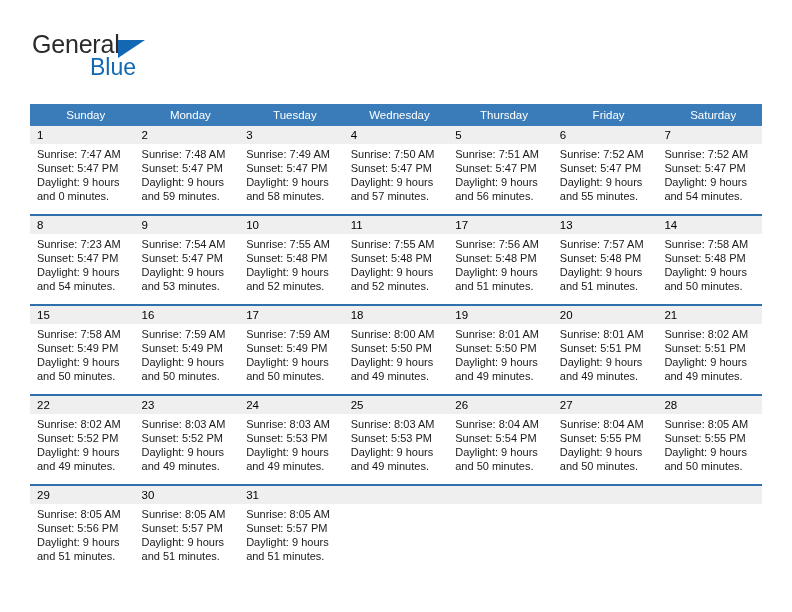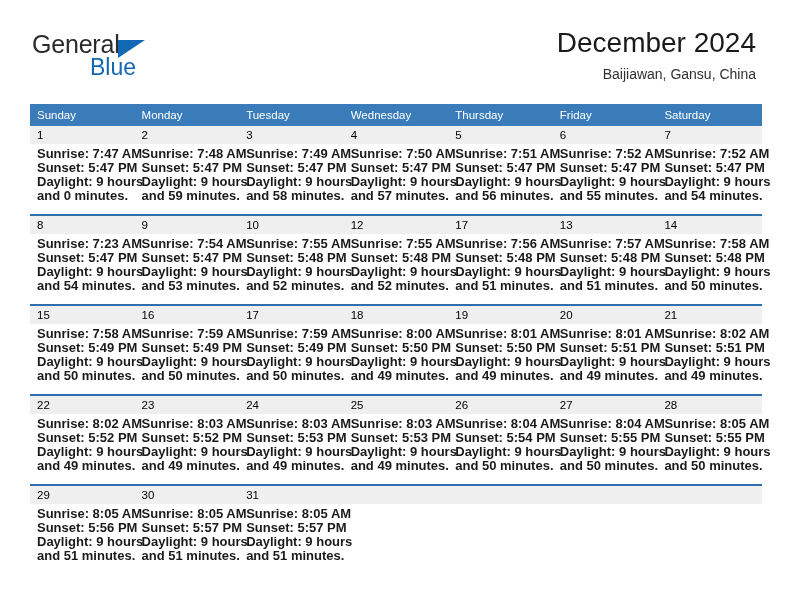--- a/index.html
+++ b/index.html
@@ -91,21 +91,21 @@
     top: 104px;
     width: 732px;
     border-collapse: collapse;
     table-layout: fixed;
   }
   .calendar th {
     background: #3a7cb9;
     color: #ffffff;
     font-size: 11.5px;
     font-weight: normal;
-    text-align: left;
+    text-align: center;
     padding: 5px 0 5px 7px;
     height: 12px;
     border: none;
   }
   .calendar td {
     vertical-align: top;
     padding: 0;
     border: none;
     border-top: 2px solid #2f6fae;
     width: 104.5px;
@@ -119,24 +119,23 @@
     background: #efefef;
     height: 18px;
     padding: 2px 0 1px 7px;
     box-sizing: border-box;
     font-size: 11.5px;
     color: #000000;
     line-height: 15px;
   }
   .cell-body {
     padding: 3px 4px 0 7px;
-    font-size: 13px;
+    font-size: 11px;
     line-height: 14px;
     color: #1a1a1a;
-    font-weight: bold;
   }
   .cell-body div {
     white-space: nowrap;
   }
   .cell-empty .daynum-band {
     background: #efefef;
   }
 </style>
 </head>
 <body>
@@ -144,24 +143,20 @@
 <div class="page">
 
   <div class="header">
 
     <div class="logo">
       <span class="logo-general">General</span>
       <span class="logo-triangle"></span>
       <span class="logo-blue">Blue</span>
     </div>
 
-    <div class="title-block">
-      <h1 class="cal-title">December 2024</h1>
-      <p class="cal-subtitle">Baijiawan, Gansu, China</p>
-    </div>
 
   </div>
 
   <table class="calendar">
     <thead>
       <tr id="weekday-row">
           <th>Sunday</th>
           <th>Monday</th>
           <th>Tuesday</th>
           <th>Wednesday</th>
@@ -258,21 +253,21 @@
           <td>
             <div class="daynum-band">10</div>
             <div class="cell-body">
               <div>Sunrise: 7:55 AM</div>
               <div>Sunset: 5:48 PM</div>
               <div>Daylight: 9 hours</div>
               <div>and 52 minutes.</div>
             </div>
           </td>
           <td>
-            <div class="daynum-band">12</div>
+            <div class="daynum-band">11</div>
             <div class="cell-body">
               <div>Sunrise: 7:55 AM</div>
               <div>Sunset: 5:48 PM</div>
               <div>Daylight: 9 hours</div>
               <div>and 52 minutes.</div>
             </div>
           </td>
           <td>
             <div class="daynum-band">17</div>
             <div class="cell-body">

